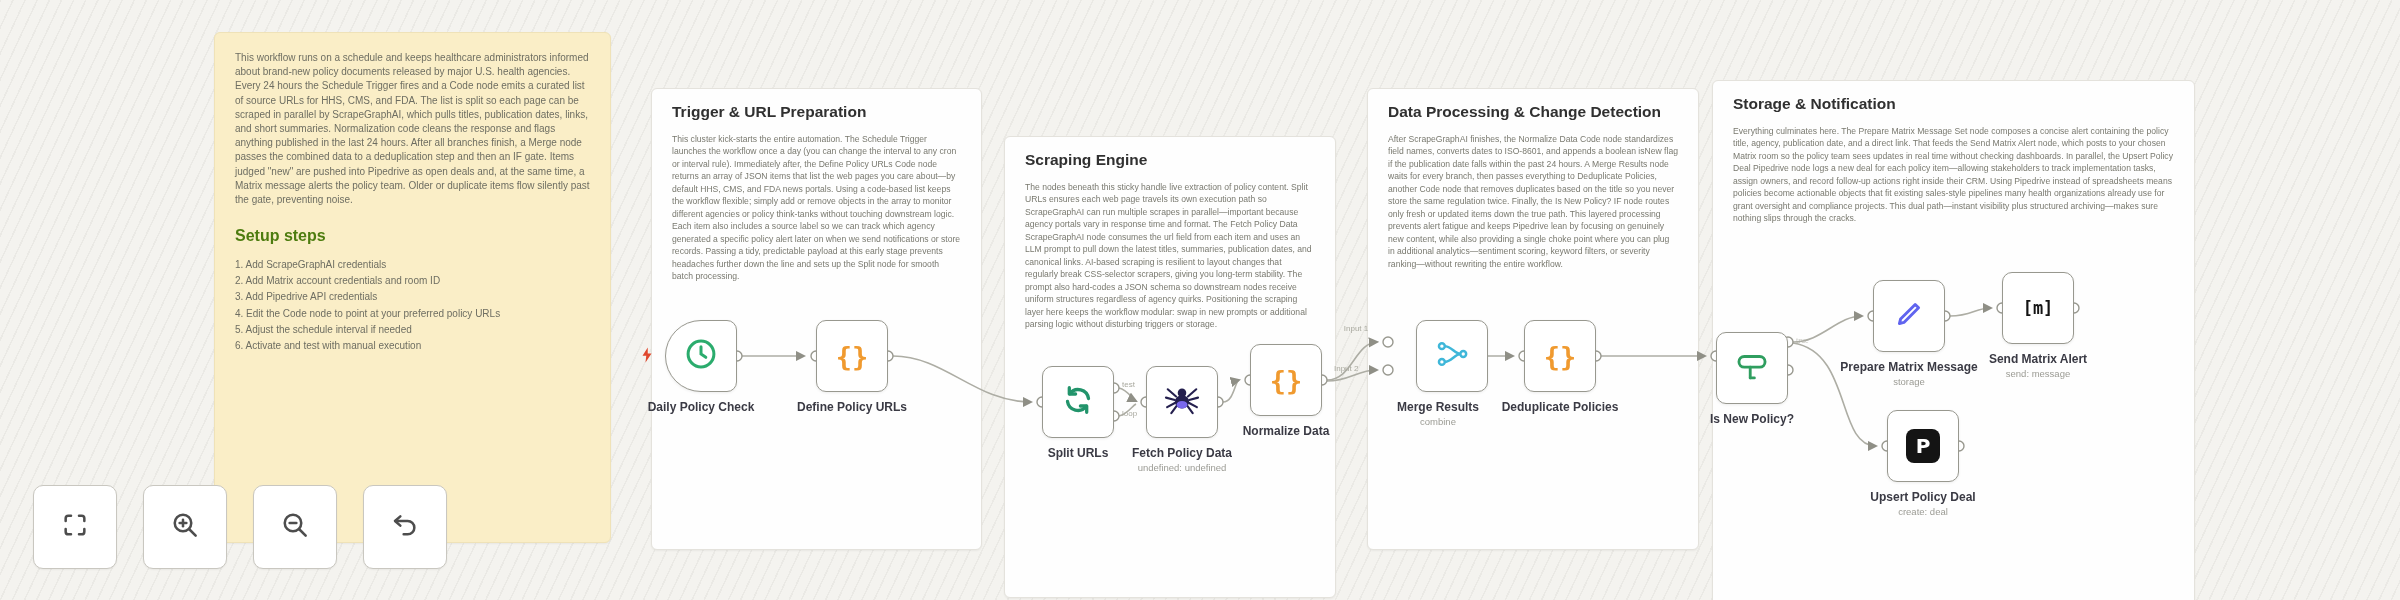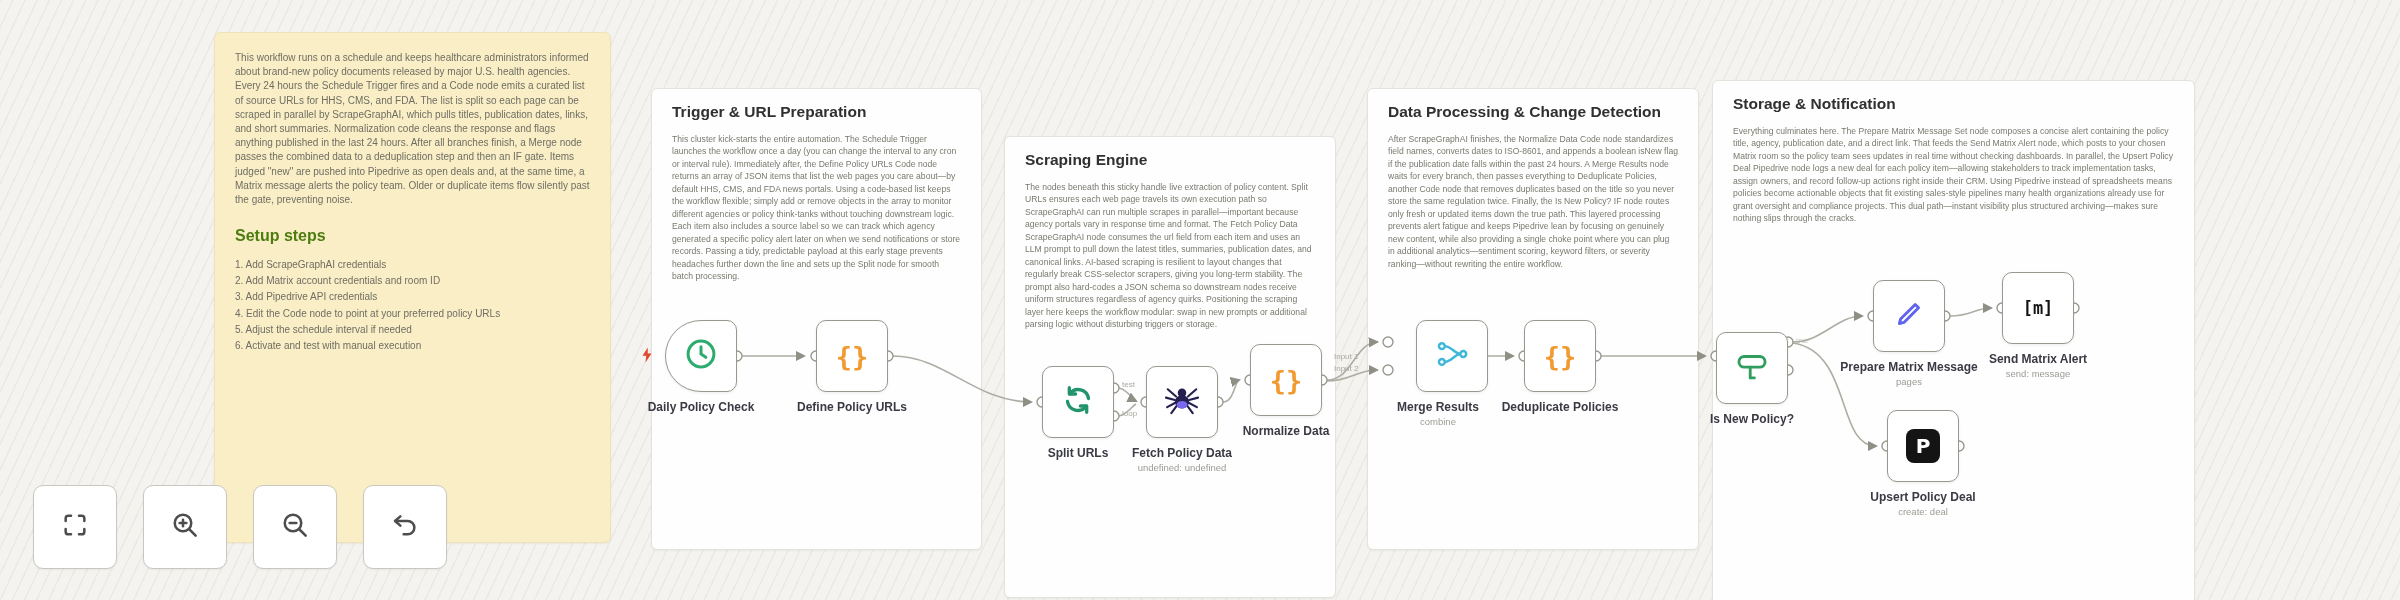--- a/index.html
+++ b/index.html
@@ -125,21 +125,21 @@
     <circle cx="1524" cy="356" r="5"></circle>
     <circle cx="1716" cy="356" r="5"></circle>
     <circle cx="1873" cy="316" r="5"></circle>
     <circle cx="2002" cy="308" r="5"></circle>
     <circle cx="1887" cy="446" r="5"></circle>
   </g>
 </svg>
 
 <span class="port-label" style="left:1122px;top:380px;">test</span>
 <span class="port-label" style="left:1122px;top:409px;">loop</span>
-<span class="port-label" style="left:1334px;top:352px;width:44px;text-align:left;">Input 1</span>
+<span class="port-label" style="left:1334px;top:324px;width:44px;text-align:center;">Input 1</span>
 <span class="port-label" style="left:1334px;top:364px;width:44px;text-align:left;">Input 2</span>
 <span class="port-label" style="left:1796px;top:336px;opacity:.7;font-family:Liberation Serif, serif;">true</span>
 
 <span class="bolt" style="left:638px;top:346px;">
   <svg width="18" height="18" viewBox="0 0 24 24">
       <path d="M13 2 L6 13 h5 L10 22 L18 10 h-5 z" fill="#e0482e"></path>
     </svg>
 </span>
 
 <div class="node" style="left:665px;top:320px;">
@@ -244,21 +244,21 @@
 
 <div class="node" style="left:1873px;top:280px;">
   <div class="node-box">
     <span>
       <svg width="36" height="36" viewBox="0 0 32 32" fill="none" stroke="#6064ef" stroke-width="2.6" stroke-linecap="round" stroke-linejoin="round">
         <path d="M21.5 7.5 L24.5 10.5 L11.5 23.5 L7.5 24.5 L8.5 20.5 Z"></path>
       </svg>
     </span>
   </div>
   <div class="node-label">Prepare Matrix Message</div>
-  <div class="node-sub">pages</div>
+  <div class="node-sub">storage</div>
 </div>
 
 <div class="node" style="left:2002px;top:272px;">
   <div class="node-box">
     <span class="matrix-glyph">[m]</span>
   </div>
   <div class="node-label">Send Matrix Alert</div>
   <div class="node-sub">send: message</div>
 </div>
 

